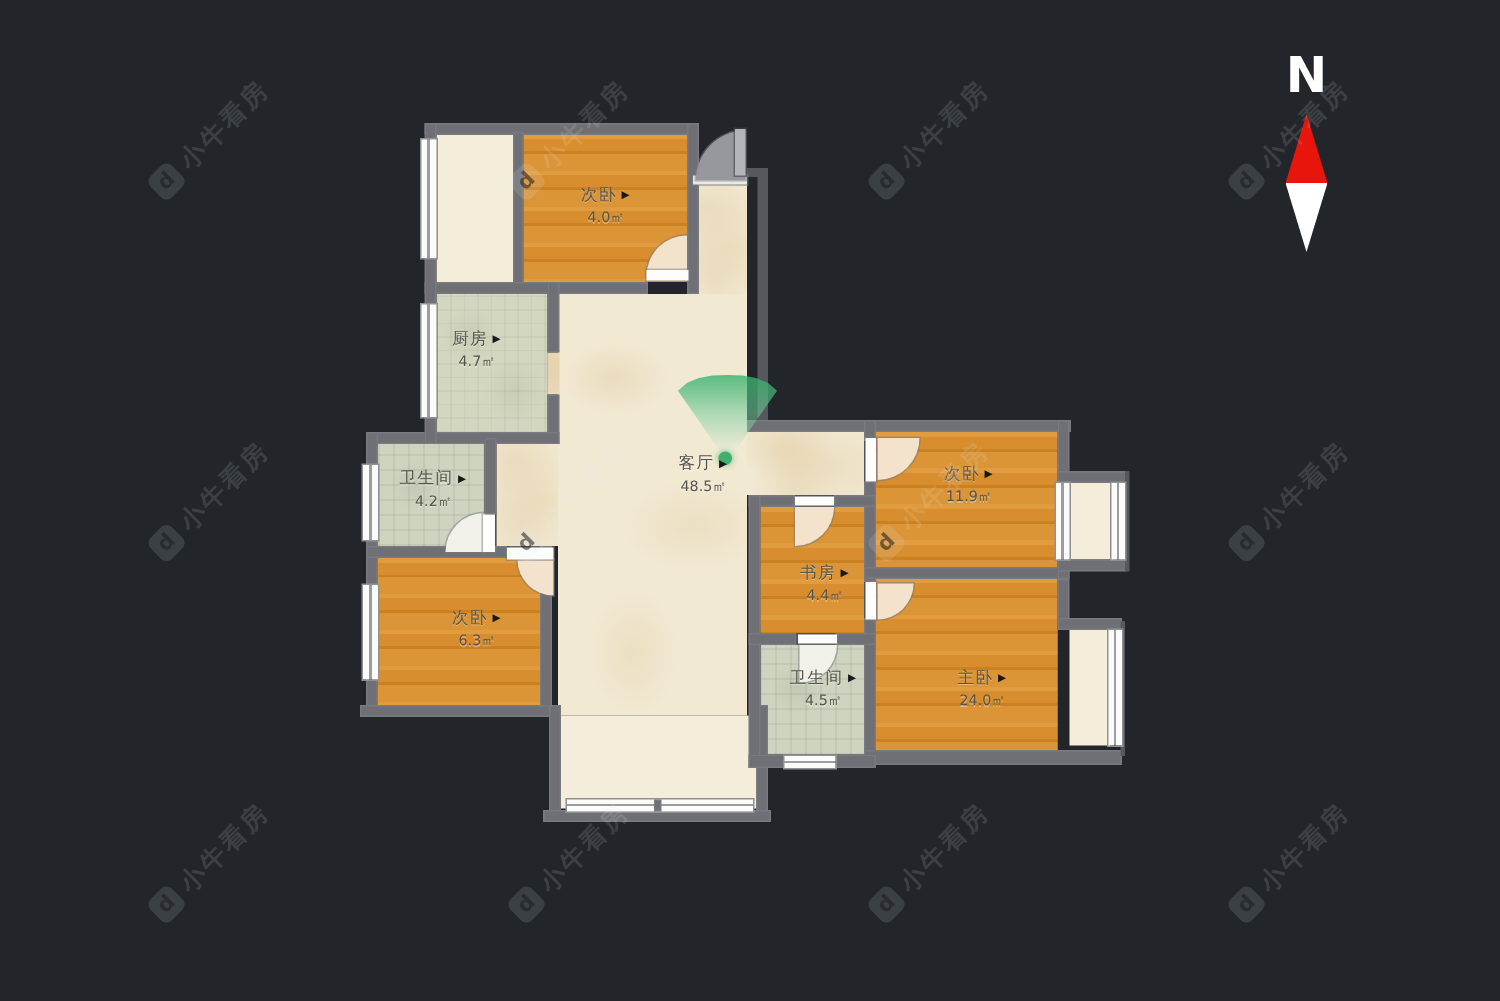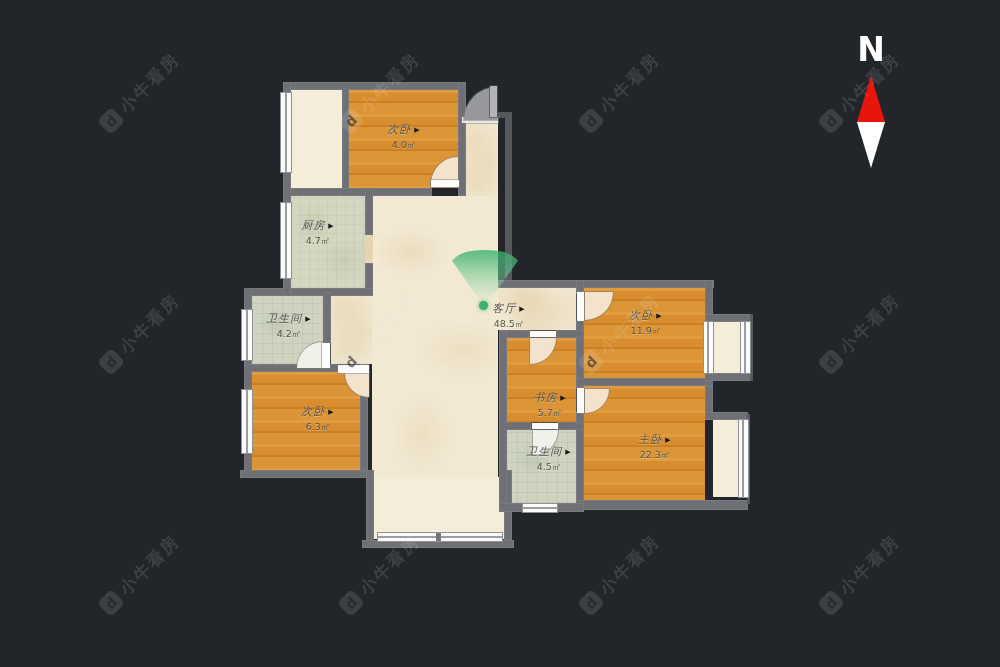--- a/index.html
+++ b/index.html
@@ -36,21 +36,21 @@
   .wh{position:absolute;background:linear-gradient(to bottom,#fbfbf9 38%,#9b9da1 38%,#9b9da1 58%,#fbfbf9 58%);box-shadow:0 0 0 1px #8f9195;}
   
   .leaf{position:absolute;background:#fdfdfc;box-shadow:0 0 0 1px rgba(125,125,130,0.5);}
   .leafg{position:absolute;background:#b2b4b8;box-shadow:0 0 0 1px rgba(70,70,75,0.6);}
   .arc{position:absolute;box-shadow:0 0 0 1px rgba(120,120,126,0.5);}
   .arc-cream{background:#f3e3cd;}
   .arc-white{background:#f1f1ea;}
   .arc-gray{background:#96989d;}
   
   .room-label{position:absolute;transform:translateX(-50%);text-align:center;white-space:nowrap;cursor:pointer;}
-  .rname{font-size:11px;color:#55534c;letter-spacing:1px;text-shadow:0 1px 0 rgba(255,255,255,0.35);font-style:italic;}
+  .rname{font-size:11px;color:#55534c;letter-spacing:1px;text-shadow:0 1px 0 rgba(255,255,255,0.35);}
   .rname .tri{font-size:7px;color:#17181a;margin-left:3px;vertical-align:1px;text-shadow:none;}
   .rarea{font-size:9.5px;color:#55534c;margin-top:2px;text-shadow:0 1px 0 rgba(255,255,255,0.35);}
   
   .fan{position:absolute;left:429px;top:250px;width:112px;height:58px;pointer-events:auto;cursor:pointer;
     background:linear-gradient(to bottom,rgba(52,178,106,0.8) 0%,rgba(120,205,155,0.55) 45%,rgba(210,236,218,0.25) 85%,rgba(220,240,226,0.05) 100%);
     clip-path:polygon(50% 100%,20.5% 18%,26% 9%,33% 3.5%,41% 0.7%,50% 0%,59% 0.7%,67% 3.5%,74% 9%,79.5% 18%);}
   .fan-dot{position:absolute;left:479px;top:301px;width:9px;height:9px;border-radius:50%;background:#3fae6e;box-shadow:0 0 4px rgba(63,174,110,0.8);}
   
   .compass{position:absolute;left:838px;top:32px;width:66px;height:150px;text-align:center;}
   .compass .n{font-size:33px;font-weight:bold;color:#ffffff;line-height:36px;}
@@ -168,43 +168,43 @@
 <div class="fan-dot"></div>
 
 <div class="room-label" style="left:404px;top:122px">
   <div class="rname"><span>次卧</span><span class="tri">▶</span></div>
   <div class="rarea">4.0㎡</div>
 </div>
 <div class="room-label" style="left:318px;top:218px">
   <div class="rname"><span>厨房</span><span class="tri">▶</span></div>
   <div class="rarea">4.7㎡</div>
 </div>
-<div class="room-label" style="left:509px;top:301px">
+<div class="room-label" style="left:469px;top:301px">
   <div class="rname"><span>客厅</span><span class="tri">▶</span></div>
   <div class="rarea">48.5㎡</div>
 </div>
 <div class="room-label" style="left:289px;top:311px">
   <div class="rname"><span>卫生间</span><span class="tri">▶</span></div>
   <div class="rarea">4.2㎡</div>
 </div>
 <div class="room-label" style="left:318px;top:404px">
   <div class="rname"><span>次卧</span><span class="tri">▶</span></div>
   <div class="rarea">6.3㎡</div>
 </div>
-<div class="room-label" style="left:550px;top:390px">
+<div class="room-label" style="left:550px;top:374px">
   <div class="rname"><span>书房</span><span class="tri">▶</span></div>
-  <div class="rarea">5.7㎡</div>
+  <div class="rarea">4.4㎡</div>
 </div>
 <div class="room-label" style="left:646px;top:308px">
   <div class="rname"><span>次卧</span><span class="tri">▶</span></div>
   <div class="rarea">11.9㎡</div>
 </div>
-<div class="room-label" style="left:655px;top:432px">
+<div class="room-label" style="left:655px;top:444px">
   <div class="rname"><span>主卧</span><span class="tri">▶</span></div>
-  <div class="rarea">22.3㎡</div>
+  <div class="rarea">24.0㎡</div>
 </div>
 <div class="room-label" style="left:549px;top:444px">
   <div class="rname"><span>卫生间</span><span class="tri">▶</span></div>
   <div class="rarea">4.5㎡</div>
 </div>
 
 <div class="compass">
   <div class="n">N</div>
   <div class="needle-n"></div>
   <div class="needle-s"></div>

